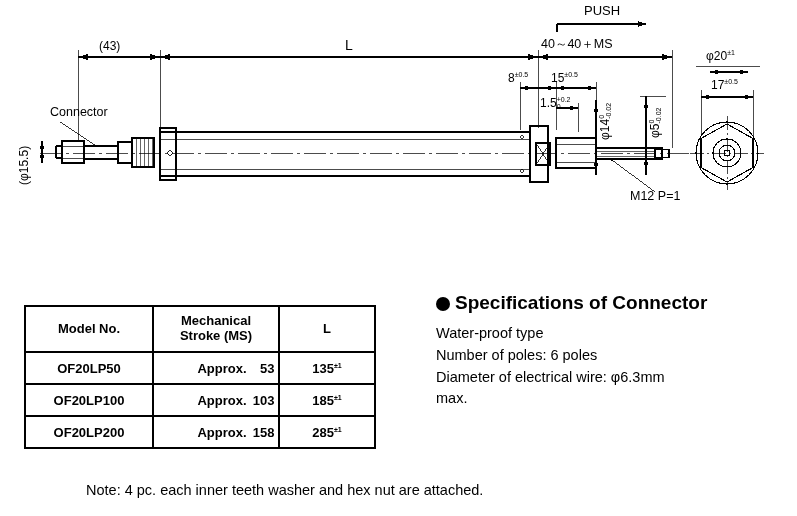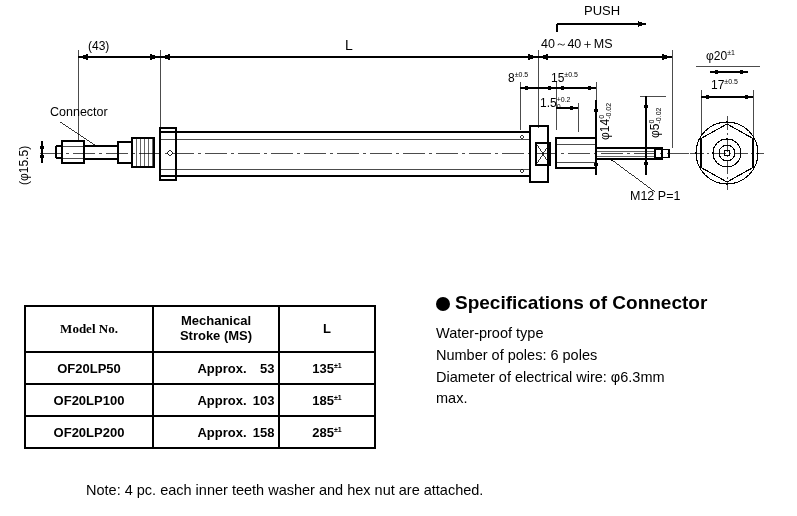--- a/index.html
+++ b/index.html
@@ -58,21 +58,21 @@
   }
   .spec-table th {
     height: 44px;
     font-size: 13px;
     line-height: 1.15;
   }
   .spec-table td {
     height: 30px;
     font-size: 13px;
   }
-  .col-model { width: 126px; font-family: Liberation Serif, serif; }
+  .col-model { width: 126px; }
   .col-ms { width: 124px; margin-top: 28px; }
   .col-l { width: 94px; }
   .cell-ms {
     display: flex;
     justify-content: center;
     align-items: center;
     gap: 2px;
     padding-left: 40px;
   }
   .cell-ms .approx { }
@@ -244,21 +244,21 @@
       <line x1="701" y1="90" x2="701" y2="136" stroke-width="0.7"></line>
       <line x1="753" y1="90" x2="753" y2="136" stroke-width="0.7"></line>
       <line x1="701" y1="97" x2="753" y2="97"></line>
       <polygon points="701,97 709,94.5 709,99.5" fill="#000" stroke="none"></polygon>
       <polygon points="753,97 745,94.5 745,99.5" fill="#000" stroke="none"></polygon>
     </g>
   </svg>
 
   <div class="lbl" style="left:584px; top:4px; font-size:13px;">PUSH</div>
 
-  <div class="lbl" style="left:88px; top:40px;">(43)</div>
+  <div class="lbl" style="left:99px; top:40px;">(43)</div>
 
   <div class="lbl" style="left:345px; top:38px; font-size:14px;">L</div>
 
   <div class="lbl" style="left:541px; top:38px; font-size:12.5px;">40～40＋MS</div>
 
   <div class="lbl" style="left:18px; top:106px; font-size:12.5px;margin-left:32px;">Connector</div>
 
   <div class="lbl rot90" style="left:18px; top:185px;">
     <span>(φ15.5)</span>
   </div>

